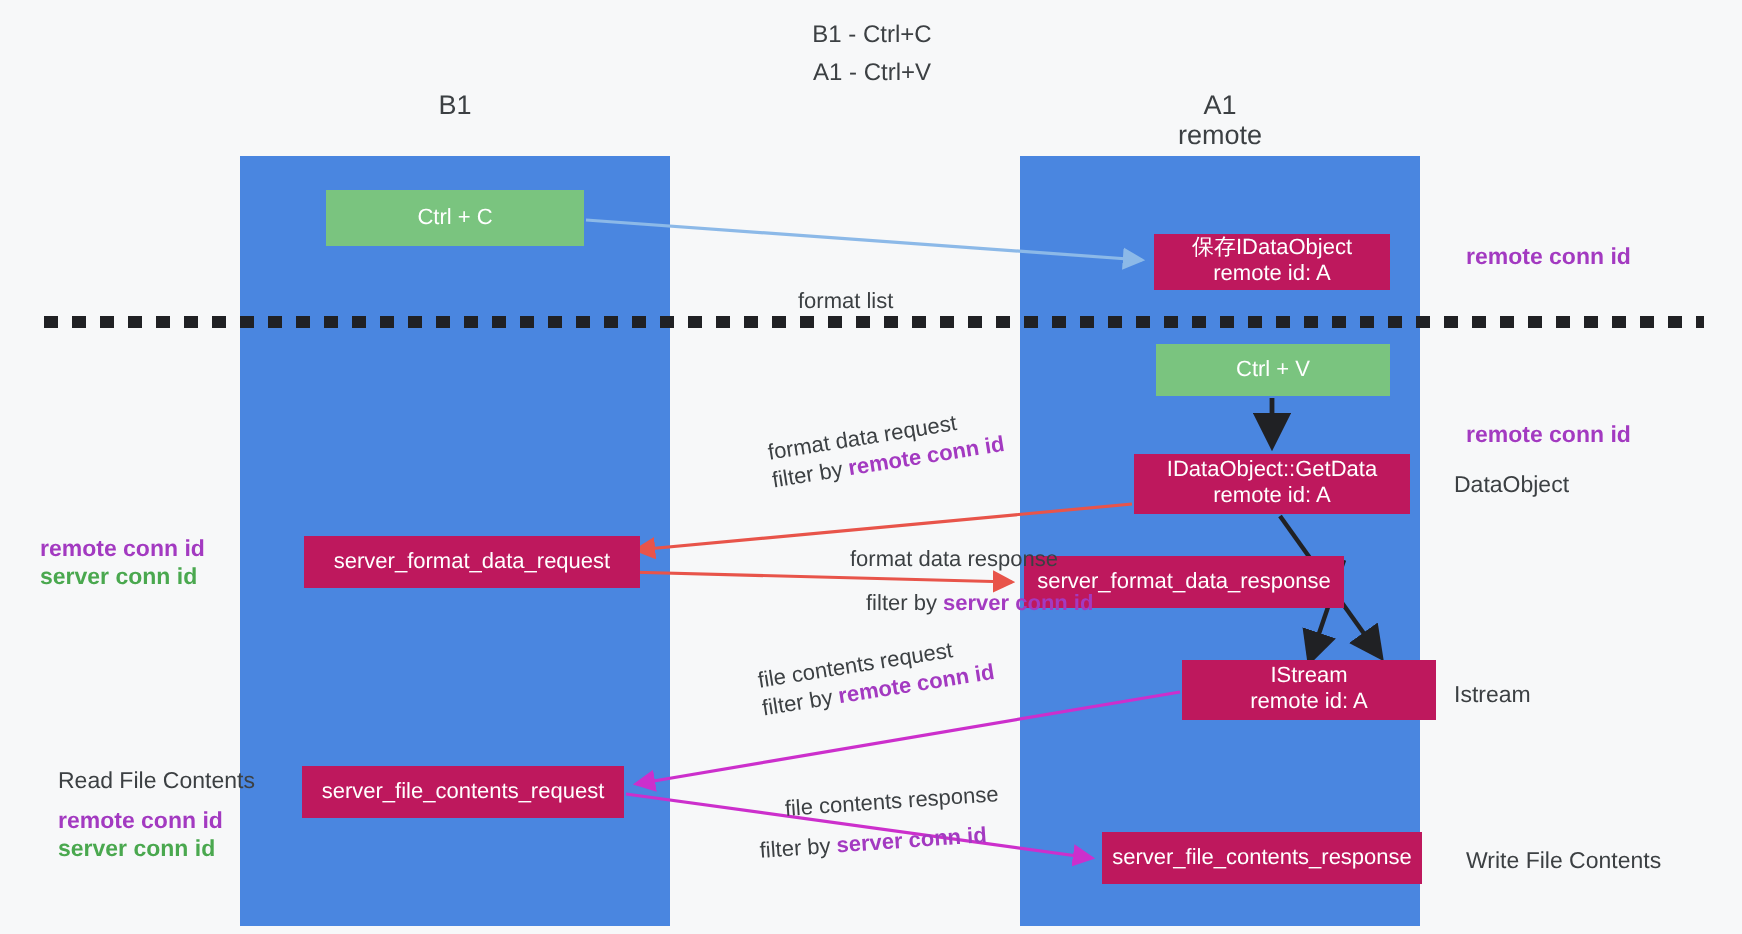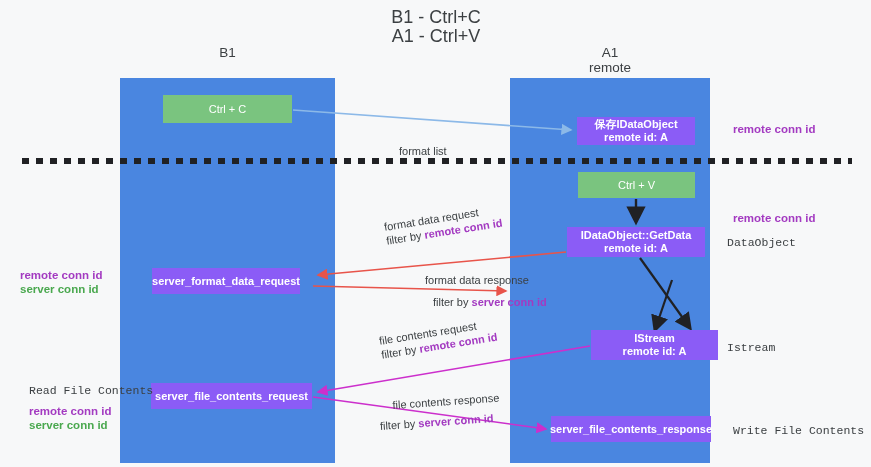--- a/index.html
+++ b/index.html
@@ -15,50 +15,50 @@
   
   .lane{position:absolute;background:#4a86e0;}
   #lane-b1{left:120px;top:78px;width:215px;height:385px;}
   #lane-a1{left:510px;top:78px;width:200px;height:385px;}
 
   
   .title{
     position:absolute;text-align:center;color:#3c4043;
     font-size:13.5px;line-height:15px;
   }
-  #main-title{left:236px;top:8px;width:400px;font-size:18px;line-height:19px;}
+  #main-title{left:236px;top:8px;width:400px;font-size:12px;line-height:19px;}
   #title-b1{left:120px;top:45px;width:215px;text-align:center;}
   #title-a1{left:510px;top:45px;width:200px;}
 
   
   .box{
     position:absolute;box-sizing:border-box;
     display:flex;align-items:center;justify-content:center;
     text-align:center;color:#ffffff;font-size:11px;line-height:13px;
     padding:2px 4px;
   }
   .green{background:#7ac47f;}
-  .orange{background:#8b5cf6;font-weight:bold;}
+  .orange{background:#be185d;}
   .box .l2{display:block;}
 
   #box-ctrlc{left:163px;top:95px;width:129px;height:28px;}
   #box-idataobject{left:577px;top:117px;width:118px;height:28px;}
   #box-ctrlv{left:578px;top:172px;width:117px;height:26px;}
   #box-getdata{left:567px;top:227px;width:138px;height:30px;justify-content:center;}
-  #box-sfdreq{left:152px;top:268px;width:148px;height:26px;}
+  #box-sfdreq{left:152px;top:268px;width:168px;height:26px;}
   #box-sfdresp{left:512px;top:278px;width:160px;height:26px;}
   #box-istream{left:591px;top:330px;width:127px;height:30px;}
   #box-sfcreq{left:151px;top:383px;width:161px;height:26px;}
   #box-sfcresp{left:551px;top:416px;width:160px;height:26px;}
 
   
   .ann{position:absolute;font-size:11.5px;line-height:14px;}
   .purple{color:#a33ac1;font-weight:bold;}
   .green-t{color:#4aa84f;font-weight:bold;}
-  .plain{color:#3c4043;font-family:Liberation Mono, monospace;}
+  .plain{color:#3c4043;}
 
   #ann-r1{left:733px;top:122px;}
   #ann-r2{left:733px;top:211px;}
   #ann-dataobject{left:727px;top:236px;}
   #ann-istream{left:727px;top:341px;}
   #ann-write{left:733px;top:424px;}
 
   #ann-l1{left:20px;top:268px;}
   #ann-l2{left:29px;top:384px;}
 
@@ -150,20 +150,23 @@
     <span>
       <span class="l2">IDataObject::GetData</span>
       <span class="l2">remote id: A</span>
     </span>
   </div>
 
   <div class="box orange" id="box-sfdreq">
     <span>server_format_data_request</span>
   </div>
 
+  <div class="box orange" id="box-sfdresp">
+    <span>server_format_data_response</span>
+  </div>
 
   <div class="box orange" id="box-istream">
     <span>
       <span class="l2">IStream</span>
       <span class="l2">remote id: A</span>
     </span>
   </div>
 
   <div class="box orange" id="box-sfcreq">
     <span>server_file_contents_request</span>

